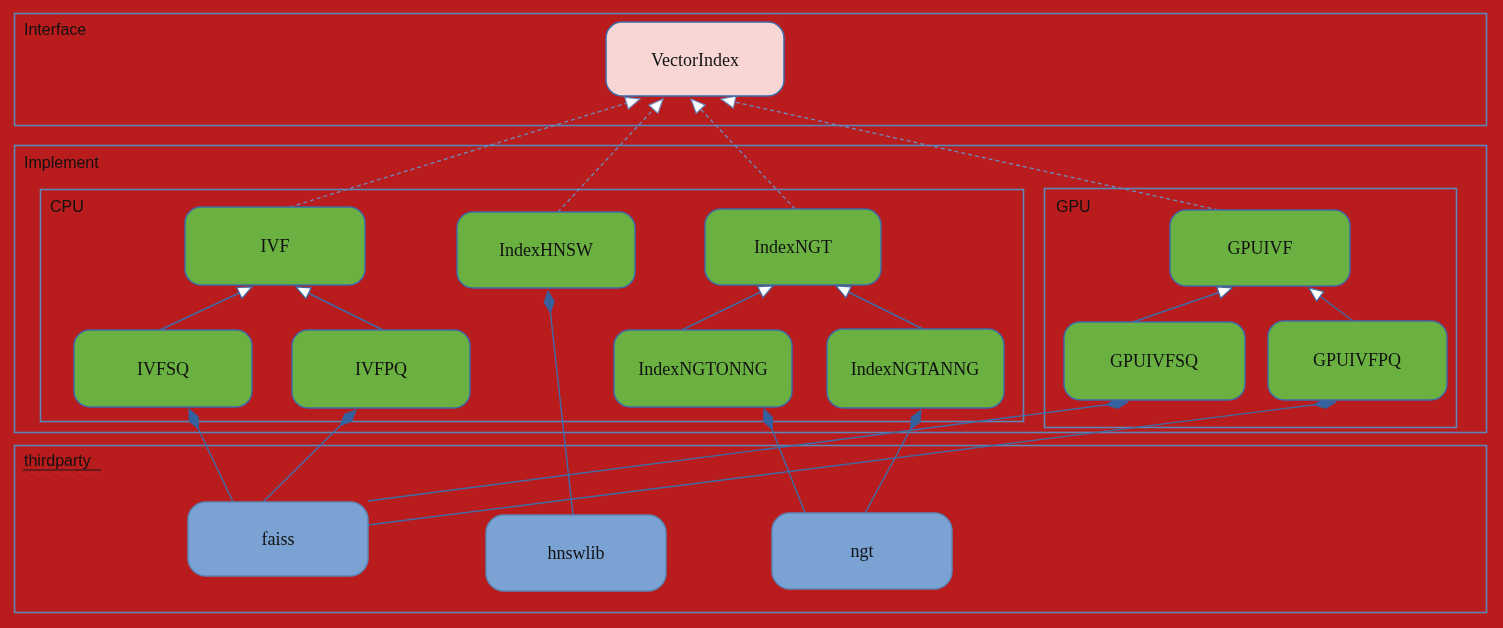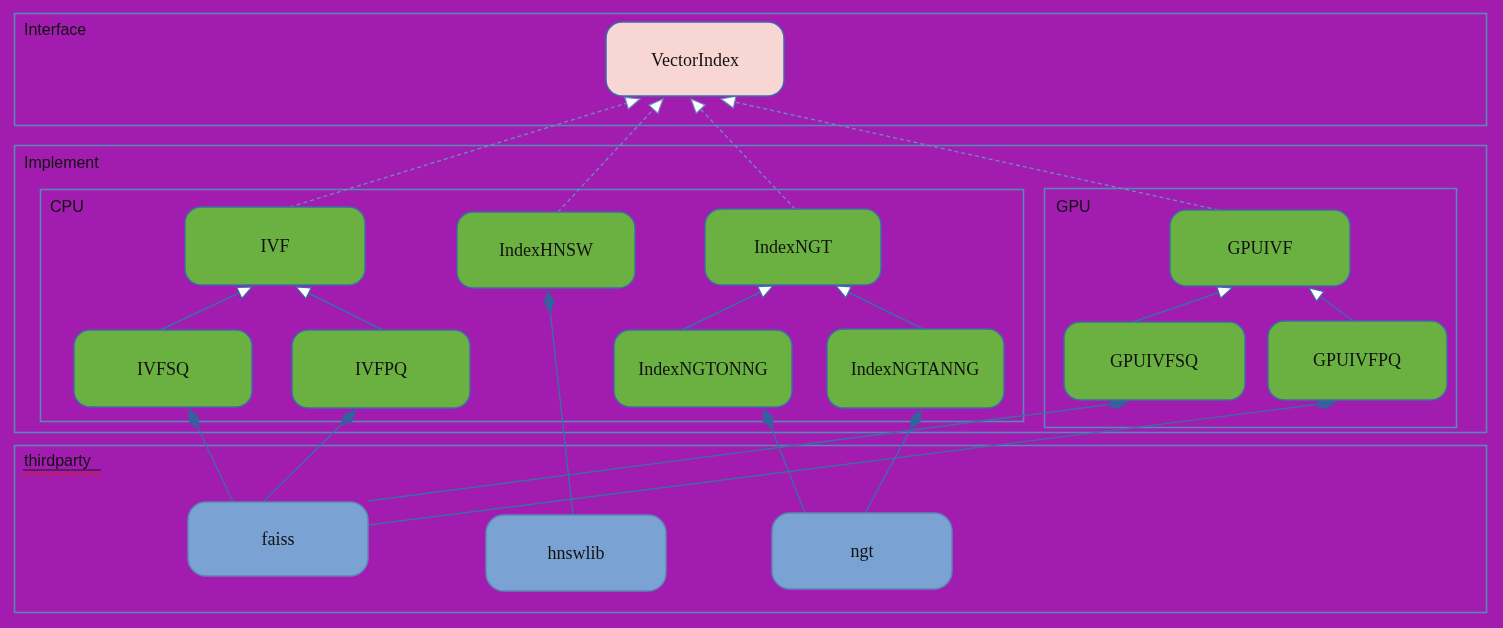--- a/index.html
+++ b/index.html
@@ -1,16 +1,16 @@
 <!DOCTYPE html>
 <html><head>
 <meta charset="utf-8">
 <style>
   html,body { margin:0; padding:0; background:#ffffff; }
-  .stage { position:relative; width:1503px; height:628px; background:#a21caf; overflow:hidden; }
+  .stage { position:relative; width:1503px; height:628px; background:#b91c1c; overflow:hidden; }
   svg { display:block; }
   .container-rect { fill:none; stroke:#5b87b8; stroke-width:1.6; }
   .clabel { font:16px "Liberation Sans", sans-serif; fill:#111111; }
   .nlabel { font:18px "Liberation Serif", serif; fill:#111111; text-anchor:middle; }
   .node-green { fill:#6ab141; stroke:#3e6ca8; stroke-width:1.5; }
   .node-pink  { fill:#f8d6d4; stroke:#3e6ca8; stroke-width:1.5; }
   .node-blue  { fill:#7aa3d4; stroke:#5b87b8; stroke-width:1.5; }
   .edge-solid { stroke:#3e6ca8; stroke-width:1.4; fill:none; }
   .edge-dash  { stroke:#6c8cc0; stroke-width:1.3; fill:none; stroke-dasharray:4 3; }
   .underline-solid { stroke:#1a1a1a; stroke-width:1.1; }

